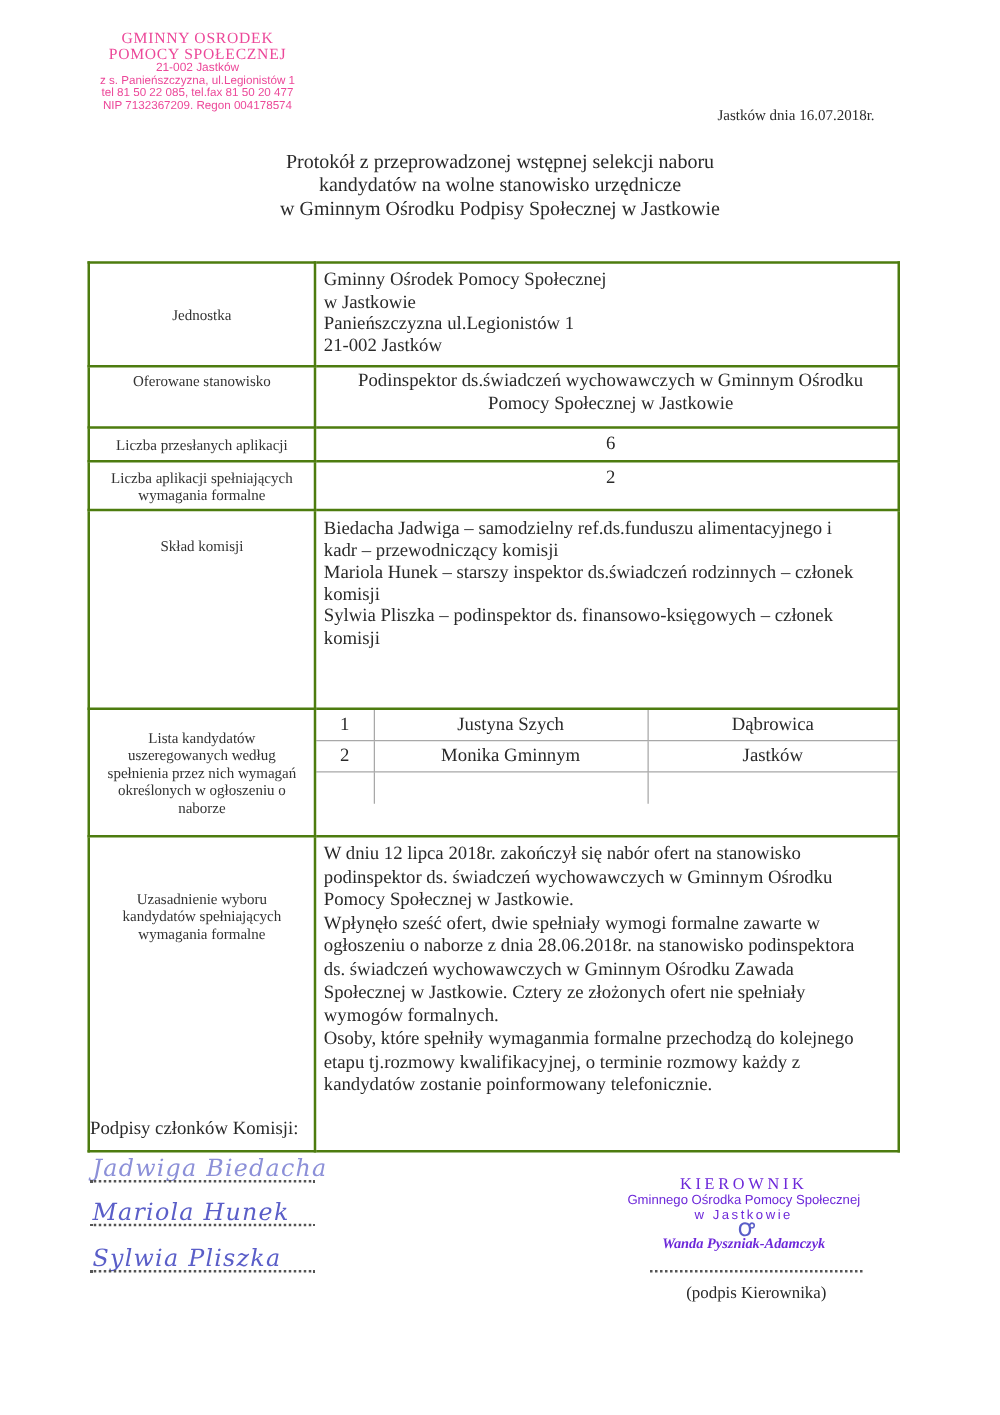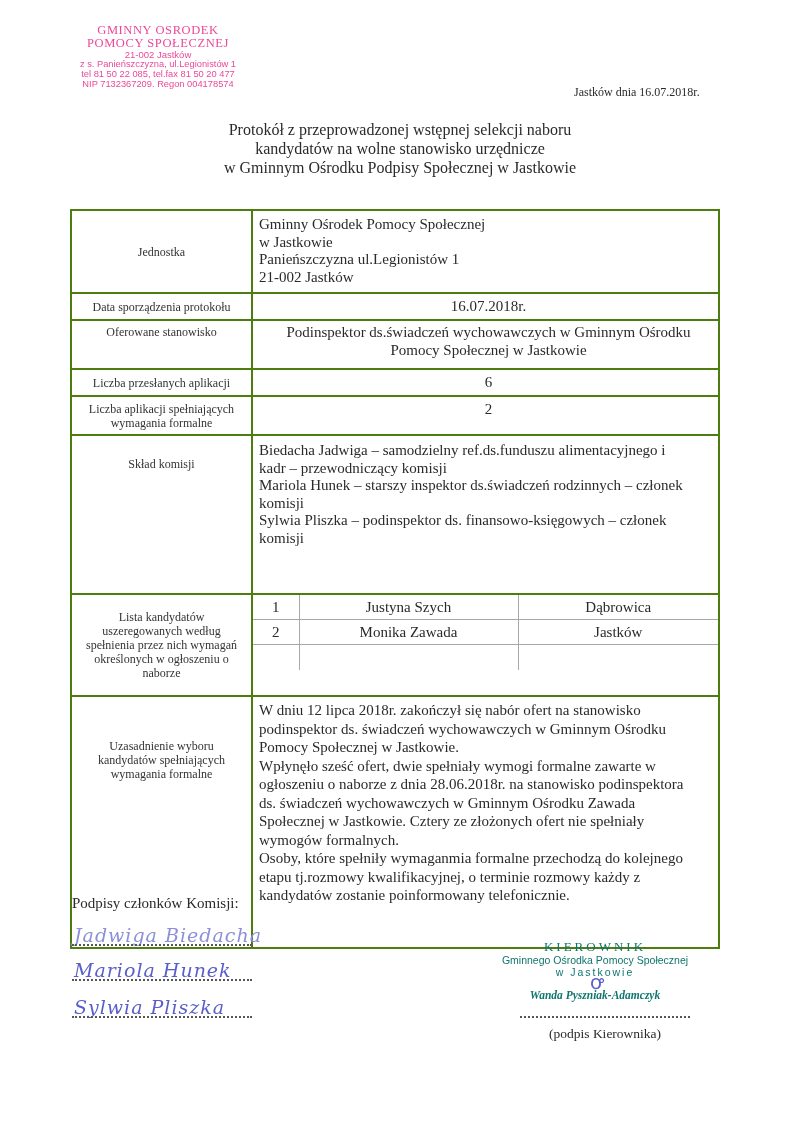--- a/index.html
+++ b/index.html
@@ -57,21 +57,21 @@
       border-bottom: 2px dotted #555;
     }
     .sig-script {
       position: absolute; left: 2px; bottom: 0px;
       font-family: "DejaVu Serif", serif; font-style: italic;
       color: #5a5ec8; font-size: 19px; letter-spacing: 1px; white-space: nowrap;
     }
     .sig-script.light { color: #8c90d8; }
 
     .stamp-boss {
-      left: 490px; top: 940px; width: 210px; text-align: center; color: #0f766e;
+      left: 490px; top: 940px; width: 210px; text-align: center; color: #6d28d9;
       font-family: "Liberation Sans", "DejaVu Sans", sans-serif;
     }
     .stamp-boss .b1 { font-family: "Liberation Serif", serif; font-size: 13px; letter-spacing: 3px; line-height: 14px; }
     .stamp-boss .b2 { font-size: 10.5px; line-height: 12px; white-space: nowrap; }
     .stamp-boss .b3 { font-size: 10.5px; letter-spacing: 2px; line-height: 13px; }
     .stamp-boss .b4 { font-family: "Liberation Serif", serif; font-style: italic; font-weight: bold; font-size: 11.5px; margin-top: 10px; }
     .boss-scribble { left: 590px; top: 968px; color: #5a5ec8; font-size: 20px; font-family: "DejaVu Sans", sans-serif; }
     .boss-dots { left: 520px; top: 1016px; width: 170px; border-bottom: 2px dotted #555; }
     .boss-caption { left: 549px; top: 1026px; font-size: 13.5px; text-align: right; }
   </style>
@@ -105,24 +105,20 @@
       <tr>
     <td class="lbl" style="height:81px; vertical-align:middle;">Jednostka</td>
     <td class="val" style="padding-top:5px;">
       <div>Gminny Ośrodek Pomocy Społecznej</div>
       <div>w Jastkowie</div>
       <div>Panieńszczyzna ul.Legionistów 1</div>
       <div>21-002 Jastków</div>
     </td>
   </tr>
 
-  <tr>
-    <td class="lbl" style="height:25px; vertical-align:middle;">Data sporządzenia protokołu</td>
-    <td class="val center" style="vertical-align:middle;">16.07.2018r.</td>
-  </tr>
 
   <tr>
     <td class="lbl" style="height:43px; padding-top:4px;">Oferowane stanowisko</td>
     <td class="val center" style="padding-top:3px;">
       <div>Podinspektor ds.świadczeń wychowawczych w Gminnym Ośrodku</div>
       <div>Pomocy Społecznej w Jastkowie</div>
     </td>
   </tr>
 
   <tr>
@@ -166,21 +162,21 @@
               <col>
             </colgroup>
         <tbody>
         <tr>
           <td>1</td>
           <td>Justyna Szych</td>
           <td>Dąbrowica</td>
         </tr>
         <tr>
           <td>2</td>
-          <td>Monika Zawada</td>
+          <td>Monika Gminnym</td>
           <td>Jastków</td>
         </tr>
         <tr>
           <td style="height:25px;"></td>
           <td></td>
           <td></td>
         </tr>
       </tbody>
           </table>
     </td>

